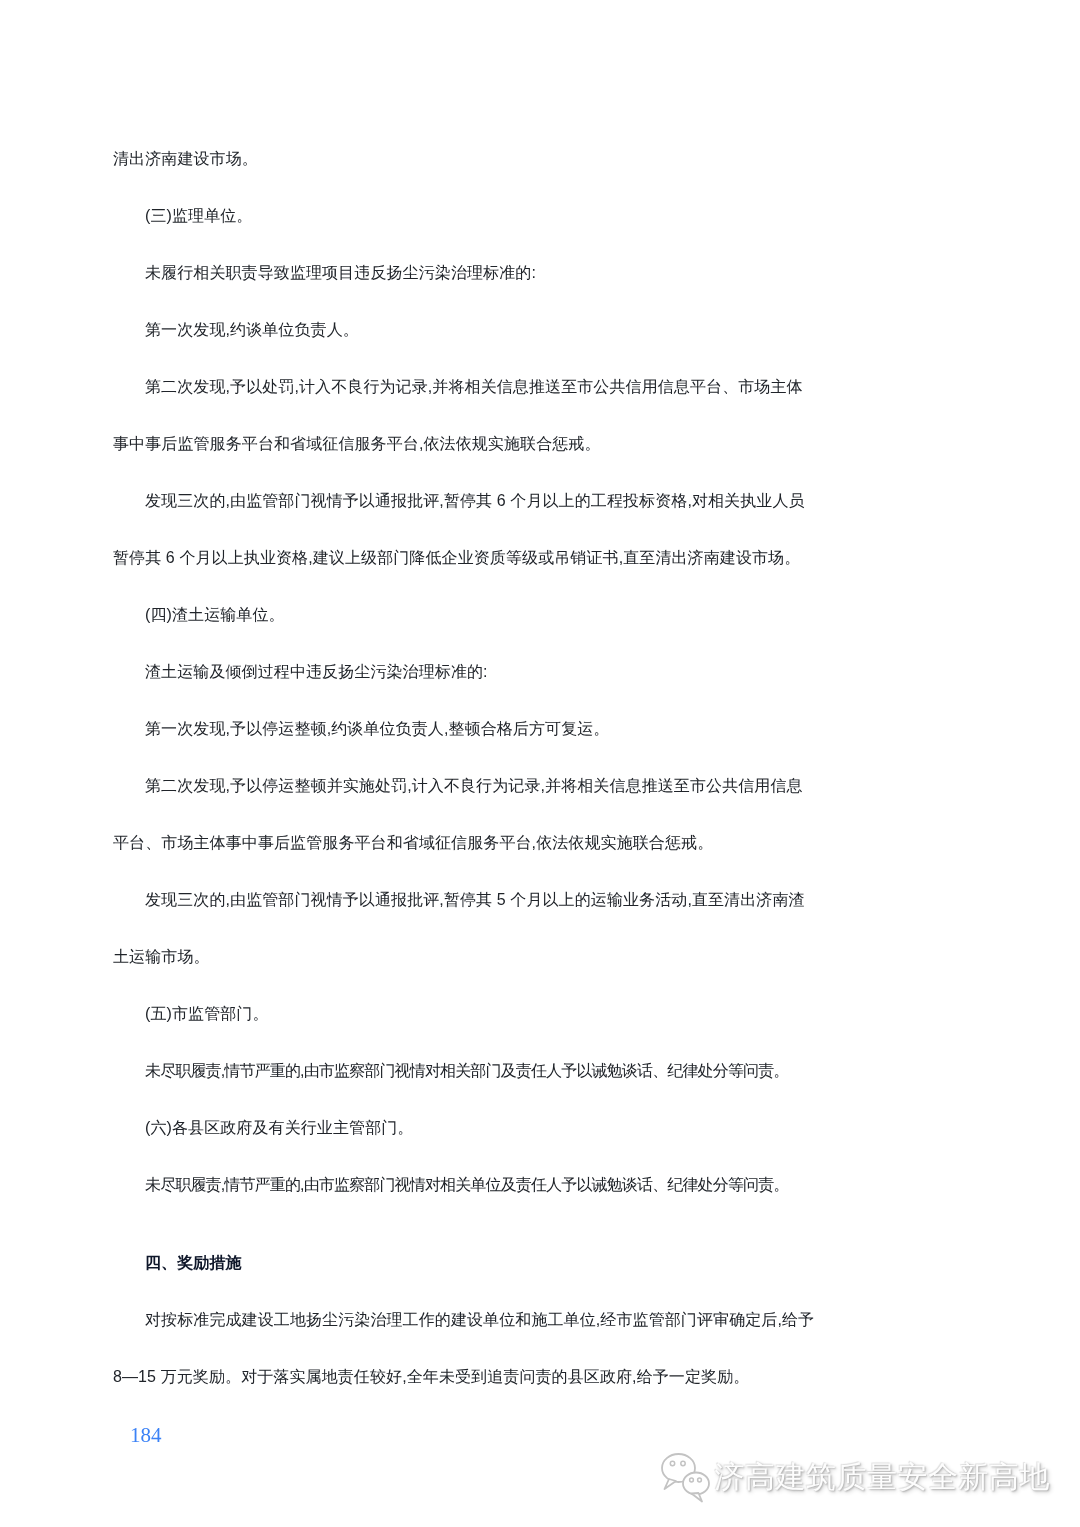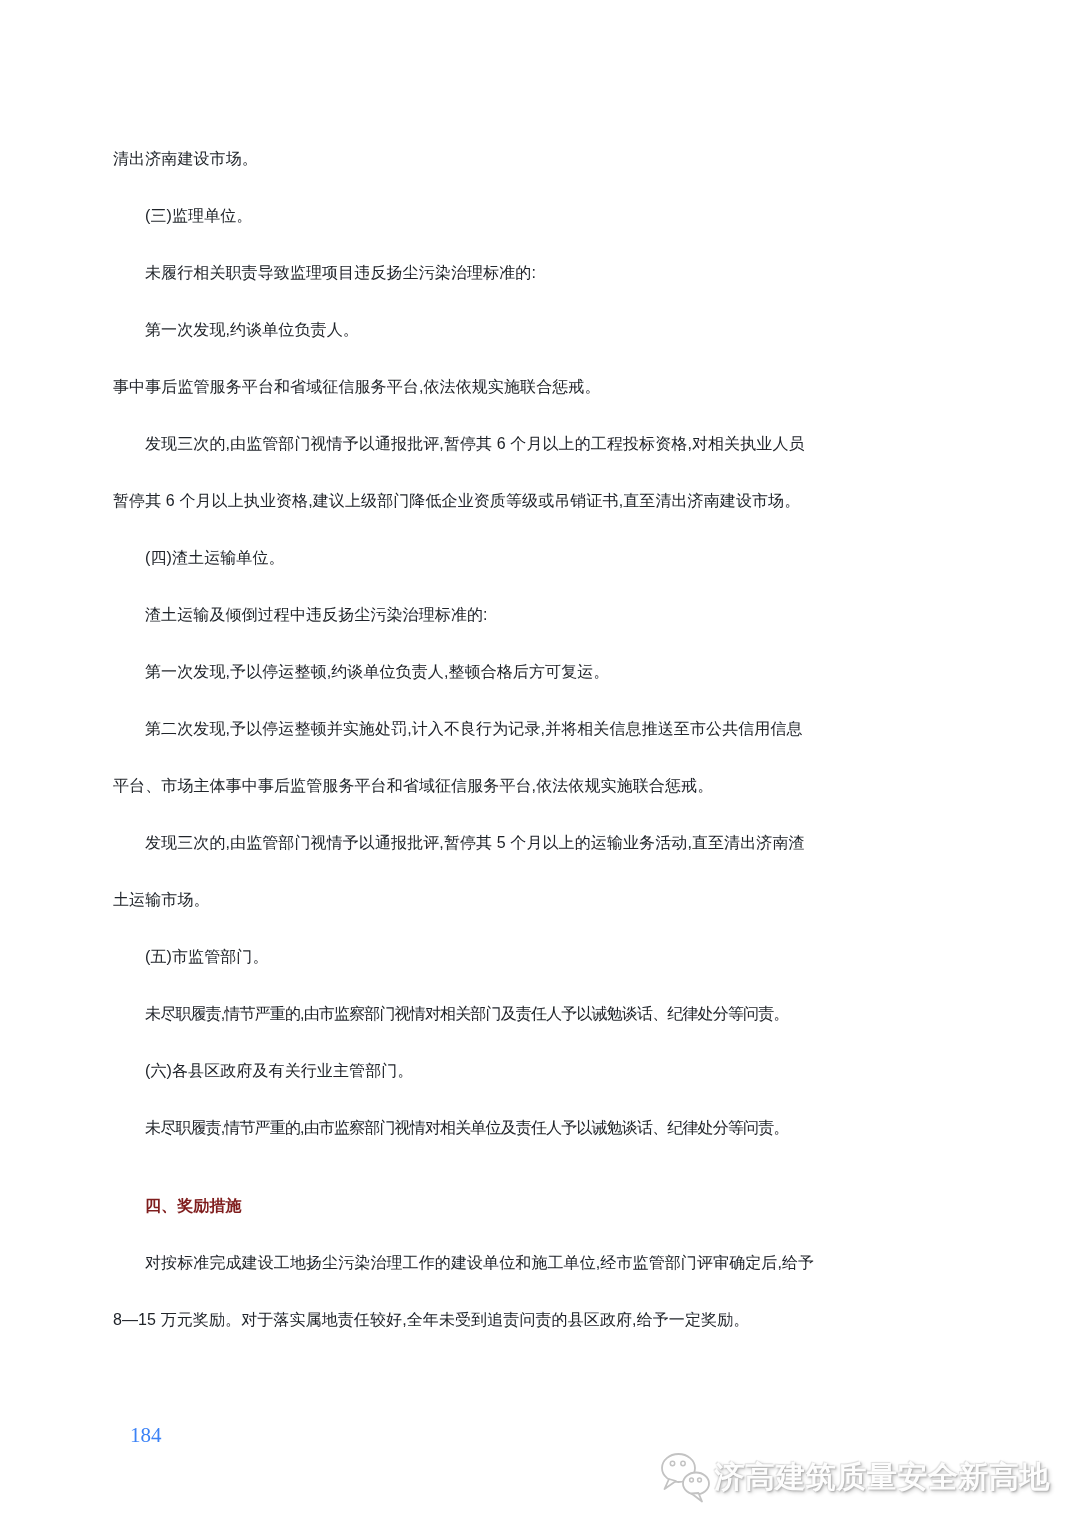--- a/index.html
+++ b/index.html
@@ -23,21 +23,21 @@
     font-size:16px;
     color:#20242a;
     white-space:nowrap;
     letter-spacing:0.1px;
   }
   .ind{ text-indent:2em; }
   .tight{ letter-spacing:-0.85px; }
   .heading{
     font-weight:700;
     margin-top:21px;
-    color:#7f1d1d;
+    color:#0f172a;
     font-family:Liberation Serif, serif;
   }
   .page-number{
     position:absolute;
     left:130px;
     top:1422px;
     height:26px;
     line-height:26px;
     font-family:"Liberation Serif", serif;
     font-size:21px;
@@ -52,40 +52,41 @@
   }
   .wm-icon{
     width:56px;
     height:54px;
     margin-right:2px;
     flex:0 0 auto;
   }
   .wm-text{
     font-size:30px;
     line-height:54px;
-    font-weight:700;
+    font-weight:400;
     letter-spacing:0.5px;
     color:#fdfdfd;
     text-shadow:
       1px 1px 2px #a9a9a9,
       2px 2px 4px #cfcfcf,
       -1px -1px 1px #e3e3e3;
     white-space:nowrap;
   }
 </style>
 </head>
 <body>
 
 <div class="page">
 
   <div class="doc">
     <div class="line">清出济南建设市场。</div>
     <div class="line ind">(三)监理单位。</div>
     <div class="line ind">未履行相关职责导致监理项目违反扬尘污染治理标准的:</div>
     <div class="line ind">第一次发现,约谈单位负责人。</div>
+    <div class="line ind">第二次发现,予以处罚,计入不良行为记录,并将相关信息推送至市公共信用信息平台、市场主体</div>
     <div class="line">事中事后监管服务平台和省域征信服务平台,依法依规实施联合惩戒。</div>
     <div class="line ind">发现三次的,由监管部门视情予以通报批评,暂停其 6 个月以上的工程投标资格,对相关执业人员</div>
     <div class="line">暂停其 6 个月以上执业资格,建议上级部门降低企业资质等级或吊销证书,直至清出济南建设市场。</div>
     <div class="line ind">(四)渣土运输单位。</div>
     <div class="line ind">渣土运输及倾倒过程中违反扬尘污染治理标准的:</div>
     <div class="line ind">第一次发现,予以停运整顿,约谈单位负责人,整顿合格后方可复运。</div>
     <div class="line ind">第二次发现,予以停运整顿并实施处罚,计入不良行为记录,并将相关信息推送至市公共信用信息</div>
     <div class="line">平台、市场主体事中事后监管服务平台和省域征信服务平台,依法依规实施联合惩戒。</div>
     <div class="line ind">发现三次的,由监管部门视情予以通报批评,暂停其 5 个月以上的运输业务活动,直至清出济南渣</div>
     <div class="line">土运输市场。</div>

